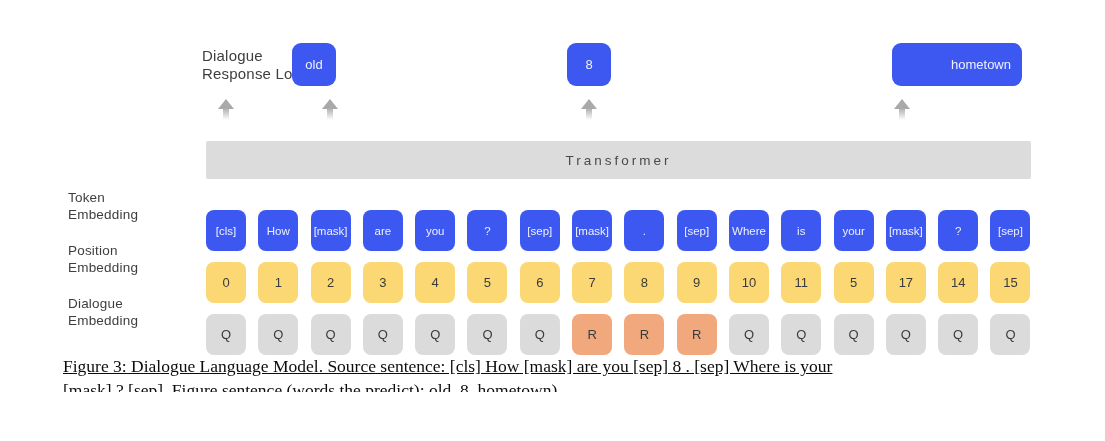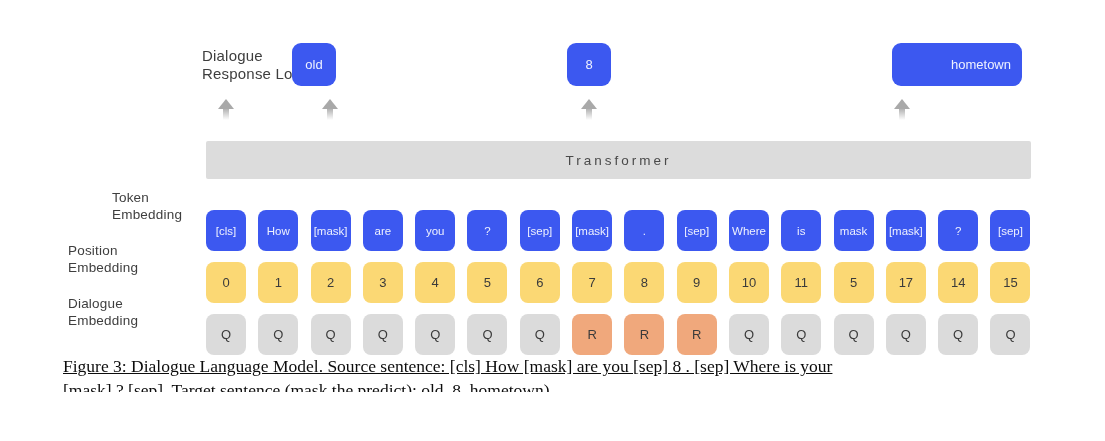--- a/index.html
+++ b/index.html
@@ -47,21 +47,21 @@
     background:var(--transformer_gray, #dcdcdc); border-radius:2px;
     display:flex; align-items:center; justify-content:center;
     font-size:13.5px; letter-spacing:3px; color:#4a4a4a;
   }
 
   
   .row-label {
     position:absolute; left:68px;
     font-size:13.5px; line-height:16.5px; color:#3e3e3e; letter-spacing:0.2px;
   }
-  .label-token    { top:190px;margin-left:44px; }
+  .label-token    { top:190px; }
   .label-position { top:243px; }
   .label-dialogue { top:296px; }
 
   
   .cells { position:absolute; left:206px; display:flex; gap:12.3px; }
   .cells span {
     width:40px; height:41px; border-radius:8px; box-sizing:border-box;
     display:flex; align-items:center; justify-content:center;margin-top:19px;
   }
   .row-token { top:191px; }
@@ -131,21 +131,21 @@
     <span>[mask]</span>
     <span>are</span>
     <span>you</span>
     <span>?</span>
     <span>[sep]</span>
     <span>[mask]</span>
     <span>.</span>
     <span>[sep]</span>
     <span>Where</span>
     <span>is</span>
-    <span>mask</span>
+    <span>your</span>
     <span>[mask]</span>
     <span>?</span>
     <span>[sep]</span>
   </div>
 
   <div class="cells row-position">
     <span>0</span>
     <span>1</span>
     <span>2</span>
     <span>3</span>
@@ -177,16 +177,16 @@
     <span>Q</span>
     <span>Q</span>
     <span>Q</span>
     <span>Q</span>
     <span>Q</span>
     <span>Q</span>
   </div>
 
   <div class="caption">
     <div>Figure 3: Dialogue Language Model. Source sentence: [cls] How [mask] are you  [sep] 8 . [sep] Where is your</div>
-    <div>[mask] ? [sep]. Target sentence (mask the predict): old, 8, hometown)</div>
+    <div>[mask] ? [sep]. Figure sentence (words the predict): old, 8, hometown)</div>
   </div>
 
 </div>
 
 </body></html>

